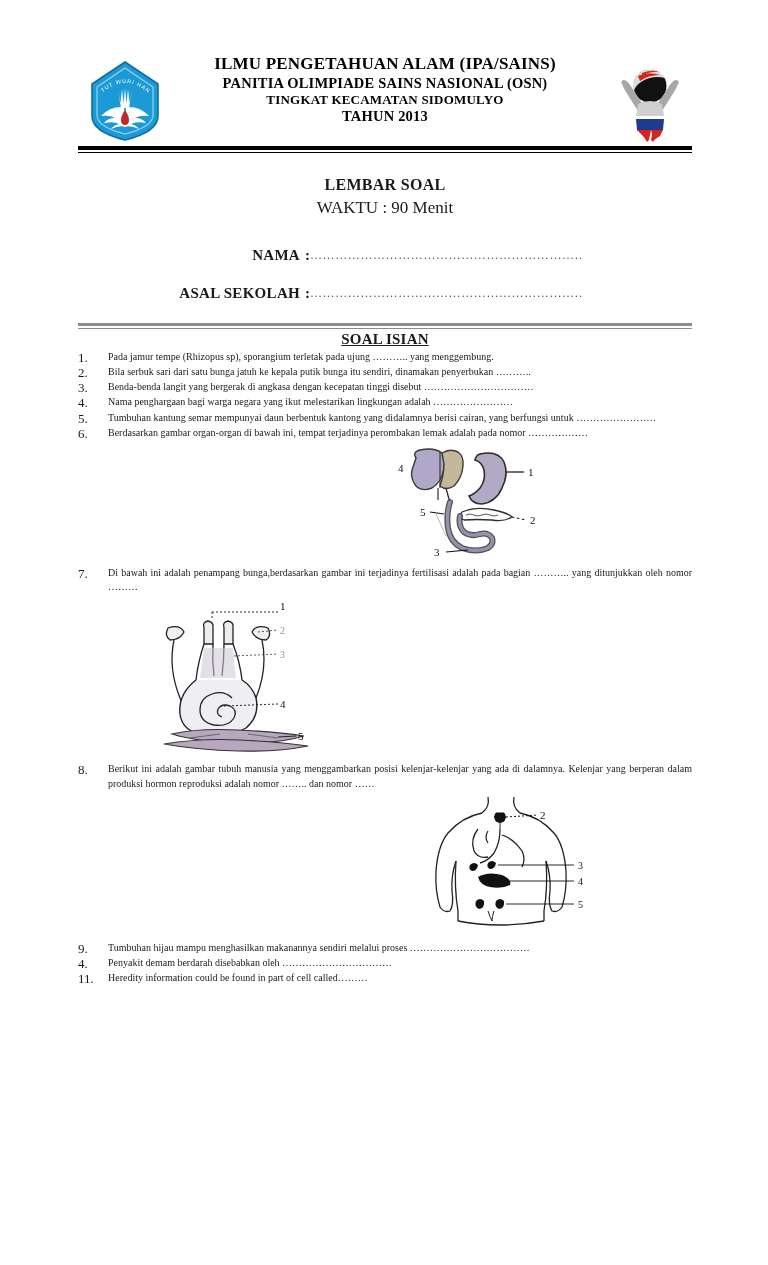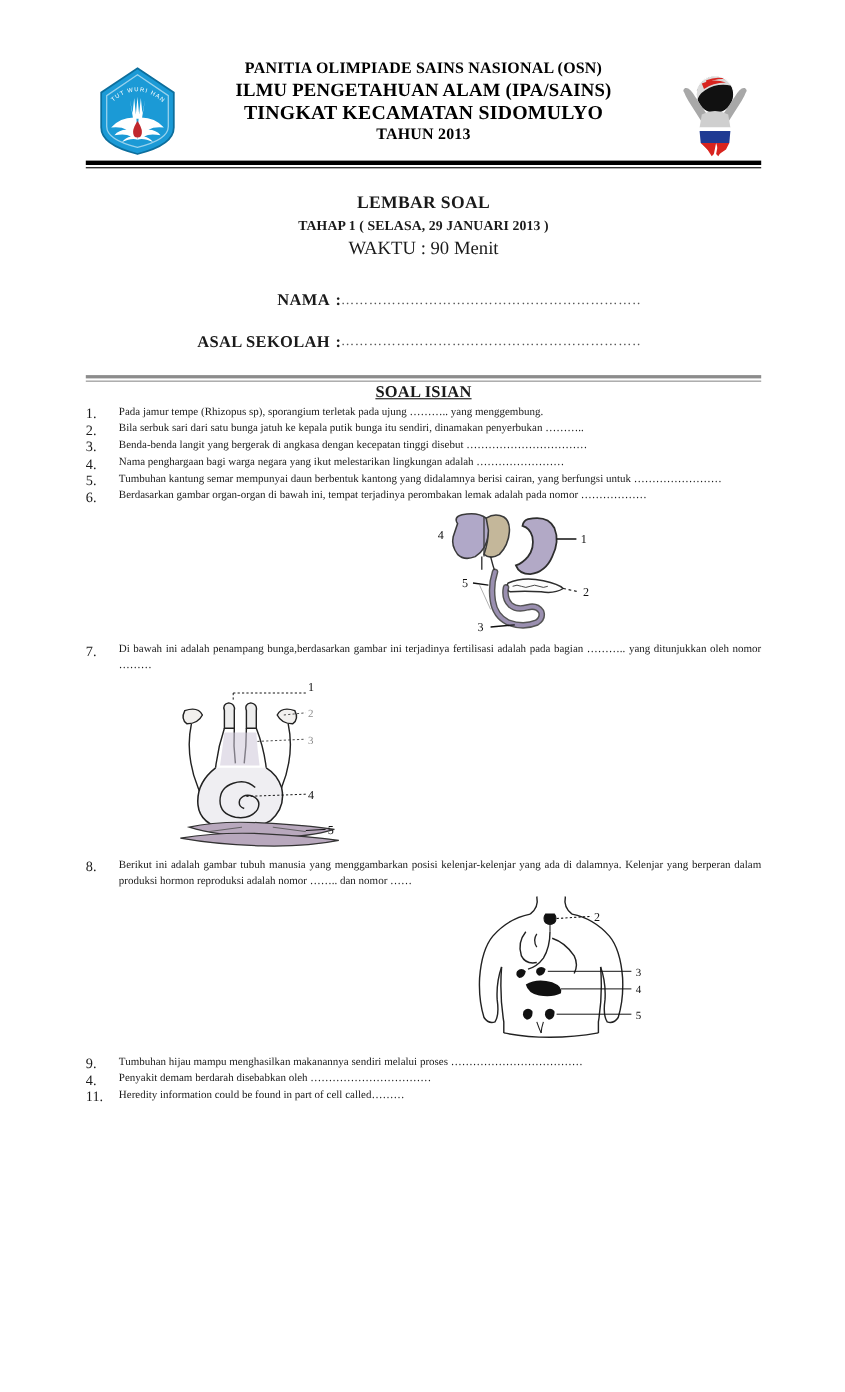--- a/index.html
+++ b/index.html
@@ -39,21 +39,21 @@
     padding: 14px 86px 0 86px;
   }
   .lh-line {
     font-weight: bold;
     letter-spacing: .2px;
     line-height: 1.22;
     color: #000;
   }
   .lh-1 { font-size: 14.5px; }
   .lh-2 { font-size: 17px; }
-  .lh-3 { font-size: 18px; }
+  .lh-3 { font-size: 13px; }
   .lh-4 { font-size: 14.5px; }
 
   .logo-left {
     position: absolute;
     left: 10px;
     top: 20px;
     width: 74px;
     height: 82px;
   }
   .logo-right {
@@ -192,22 +192,22 @@
           <path d="M30 30 L33 48 L41 48 L44 30 L41.5 43 L40 29 L38.5 44 L37 28 L35.5 44 L34 29 L32.5 43 Z" fill="#ffffff"></path>
 
           <path d="M36 47 Q22 46 13 56 Q22 55 27 58 Q20 58 16 63 Q26 61 31 64 Q26 65 23 69 Q32 65 37 67 Z" fill="#ffffff"></path>
           <path d="M38 47 Q52 46 61 56 Q52 55 47 58 Q54 58 58 63 Q48 61 43 64 Q48 65 51 69 Q42 65 37 67 Z" fill="#ffffff"></path>
 
           <path d="M37 50 Q33 56 33 60 Q33 65 37 65 Q41 65 41 60 Q41 56 37 50 Z" fill="#c0272d"></path>
         </svg>
       </div>
 
       <div class="lh-titles">
+        <div class="lh-line lh-2">ILMU PENGETAHUAN ALAM (IPA/SAINS)</div>
         <div class="lh-line lh-1">PANITIA OLIMPIADE SAINS NASIONAL (OSN)</div>
-        <div class="lh-line lh-2">ILMU PENGETAHUAN ALAM (IPA/SAINS)</div>
         <div class="lh-line lh-3">TINGKAT KECAMATAN SIDOMULYO</div>
         <div class="lh-line lh-4">TAHUN 2013</div>
       </div>
 
       <div class="logo-right">
         <svg width="72" height="82" viewBox="0 0 72 82">
 
           <circle cx="36" cy="24" r="17" fill="#111111"></circle>
           <path d="M36 7 a17 17 0 0 1 15 9 q-13 -3 -24 4 q-6 4 -7 9 a17 17 0 0 1 16 -22 Z" fill="#ffffff" opacity=".85"></path>
           <path d="M24 14 q10 -5 22 -1 q-12 0 -20 6 Z" fill="#d8241f"></path>
@@ -226,21 +226,20 @@
           <path d="M28 72 L33 68 L35 78 L33 80 Z" fill="#d8241f"></path>
           <path d="M44 72 L39 68 L37 78 L39 80 Z" fill="#d8241f"></path>
         </svg>
       </div>
     </div>
 
     <div class="rule-double"></div>
 
     <div class="meta">
       <div class="meta-1">LEMBAR SOAL</div>
-      <div class="meta-2">TAHAP 1 ( SELASA, 29 JANUARI 2013 )</div>
       <div class="meta-3">WAKTU : 90 Menit</div>
     </div>
 
     <div class="fields">
       <div class="field-row">
         <span class="field-label">NAMA</span>
         <span class="field-colon">:</span>
         <span class="field-dots">………………………………………………………………</span>
       </div>
       <div class="field-row">

